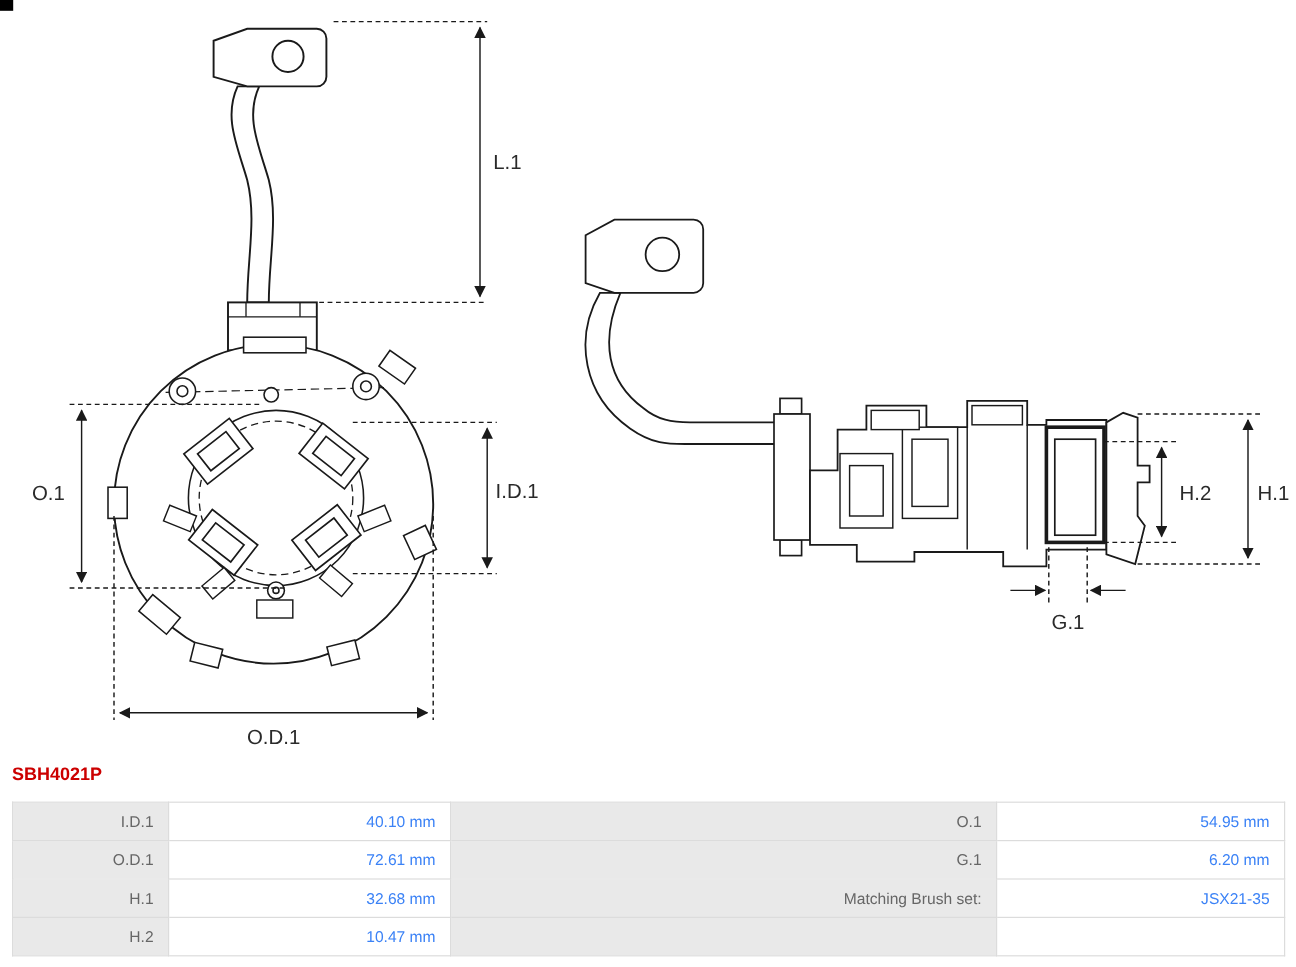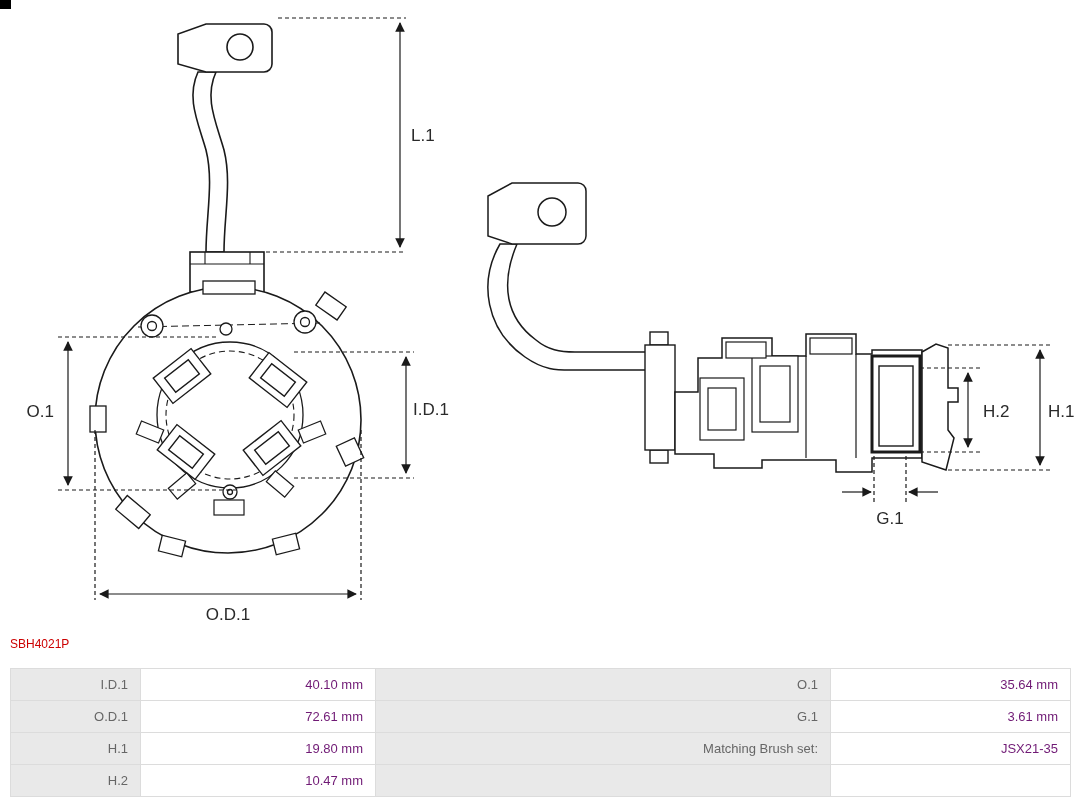--- a/index.html
+++ b/index.html
@@ -10,32 +10,32 @@
     position:relative; overflow:hidden;
   }
   .corner-mark { position:absolute; top:0; left:0; width:11px; height:9px; background:#000; }
   .diagram-wrap { position:absolute; top:0; left:0; width:972px; height:636px; }
   .dim {
     font-family:"Liberation Sans", sans-serif;
     font-size:17px; fill:#2a2a2a;
   }
   .part-number {
     position:absolute; top:637px; left:10px;
-    font-size:12px; font-weight:400; color:var(--accent,#cc0000);
+    font-size:15px; font-weight:700; color:var(--accent,#cc0000);
   }
   .spec-table {
     position:absolute; top:668px; left:10px; width:1060px;
     border-collapse:collapse; table-layout:fixed;
   }
   .spec-table td {
     border:1px solid #dcdcdc; height:32px; padding:0 12px;
     font-size:13px; text-align:right; white-space:nowrap; overflow:hidden;
   }
   td.lbl { background:#e9e9e9; color:#666; }
-  td.val { background:#ffffff; color:#701a75; }
+  td.val { background:#ffffff; color:#3b82f6; }
 </style>
 </head>
 <body>
 
 <div class="corner-mark"></div>
 
 <div class="diagram-wrap">
 <svg width="1080" height="636" viewBox="0 0 1080 636" xmlns="http://www.w3.org/2000/svg">
   <defs>
     <marker id="arr" viewBox="0 0 10 10" refX="9" refY="5" markerWidth="8" markerHeight="8" orient="auto-start-reverse">
@@ -225,31 +225,31 @@
     <col style="width:130px">
       <col style="width:235px">
       <col style="width:455px">
       <col style="width:240px">
   </colgroup>
   <tbody>
     <tr>
       <td class="lbl">I.D.1</td>
       <td class="val">40.10 mm</td>
       <td class="lbl">O.1</td>
-      <td class="val">35.64 mm</td>
+      <td class="val">54.95 mm</td>
     </tr>
     <tr>
       <td class="lbl">O.D.1</td>
       <td class="val">72.61 mm</td>
       <td class="lbl">G.1</td>
-      <td class="val">3.61 mm</td>
+      <td class="val">6.20 mm</td>
     </tr>
     <tr>
       <td class="lbl">H.1</td>
-      <td class="val">19.80 mm</td>
+      <td class="val">32.68 mm</td>
       <td class="lbl">Matching Brush set:</td>
       <td class="val">JSX21-35</td>
     </tr>
     <tr>
       <td class="lbl">H.2</td>
       <td class="val">10.47 mm</td>
       <td class="lbl"></td>
       <td class="val"></td>
     </tr>
   </tbody>

